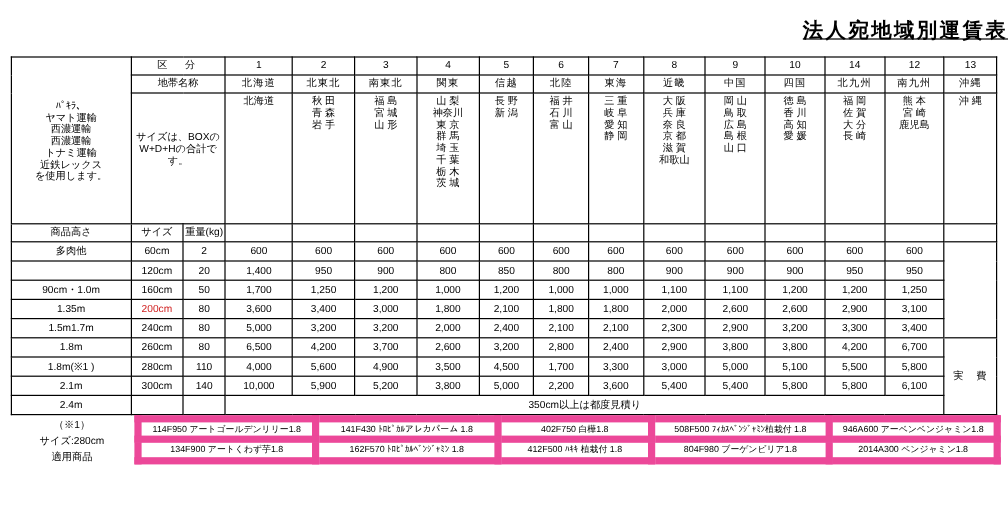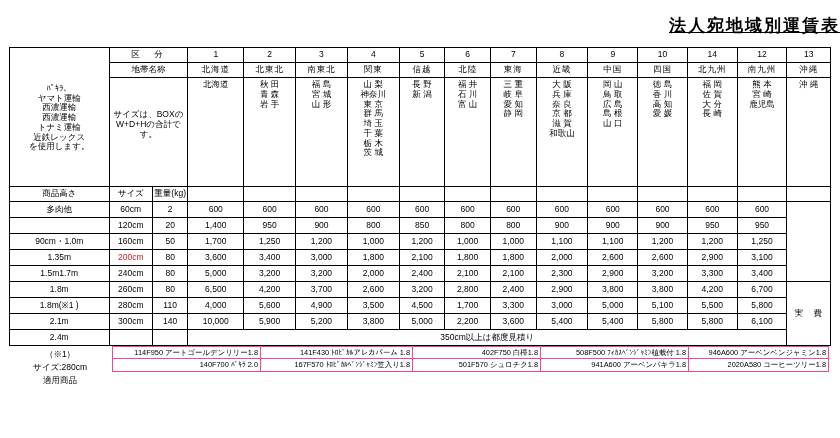--- a/index.html
+++ b/index.html
@@ -49,24 +49,24 @@
     font-size:9px;
     margin:6px 0 2px 10px;
   }
   table.prod{
     border-collapse:collapse;
     margin:0 0 0 112px;
     table-layout:fixed;
     width:716px;
   }
   table.prod td{
-    border:1px solid #ec4899;
+    border:6px solid #ec4899;
     font-size:7.4px;
     padding:1px 2px;
-    text-align:right;
+    text-align:center;
     line-height:1.25;
     white-space:nowrap;
     overflow:hidden;
   }
   .prodwrap{position:relative;}
   .sizebox{
     position:absolute;
     left:14px;top:2px;
     width:92px;
     font-size:8.5px;
@@ -358,23 +358,23 @@
       </colgroup>
       <tbody>
           <tr>
         <td>114F950 アートゴールデンリリー1.8</td>
         <td>141F430 ﾄﾛﾋﾟｶﾙアレカパーム 1.8</td>
         <td>402F750 白樺1.8</td>
         <td>508F500 ﾌｨｶｽﾍﾞﾝｼﾞｬﾐﾝ植栽付 1.8</td>
         <td>946A600 アーベンベンジャミン1.8</td>
       </tr>
       <tr>
-        <td>140F700 ﾊﾟｷﾗ 2.0</td>
-        <td>167F570 ﾄﾛﾋﾟｶﾙﾍﾞﾝｼﾞｬﾐﾝ笠入り1.8</td>
-        <td>501F570 シュロチク1.8</td>
-        <td>941A600 アーベンパキラ1.8</td>
-        <td>2020A580 コーヒーツリー1.8</td>
+        <td>134F900 アートくわず芋1.8</td>
+        <td>162F570 ﾄﾛﾋﾟｶﾙﾍﾞﾝｼﾞｬﾐﾝ 1.8</td>
+        <td>412F500 ﾊｷｷ 植栽付 1.8</td>
+        <td>804F980 ブーゲンビリア1.8</td>
+        <td>2014A300 ベンジャミン1.8</td>
       </tr>
     </tbody>
       </table>
   </div>
 
 </div>
 
 </body></html>

